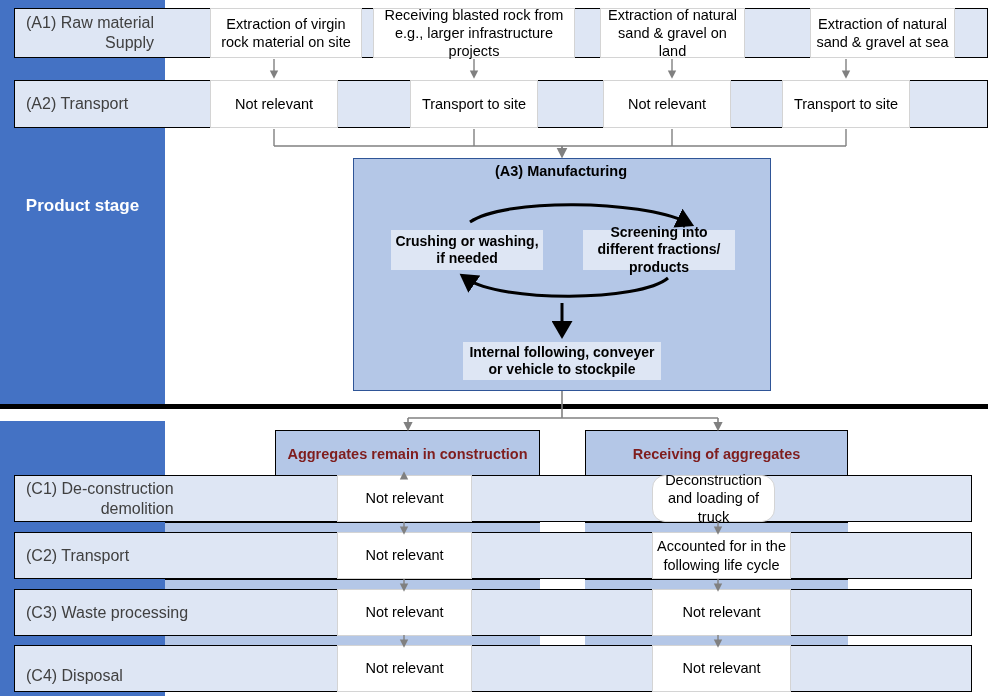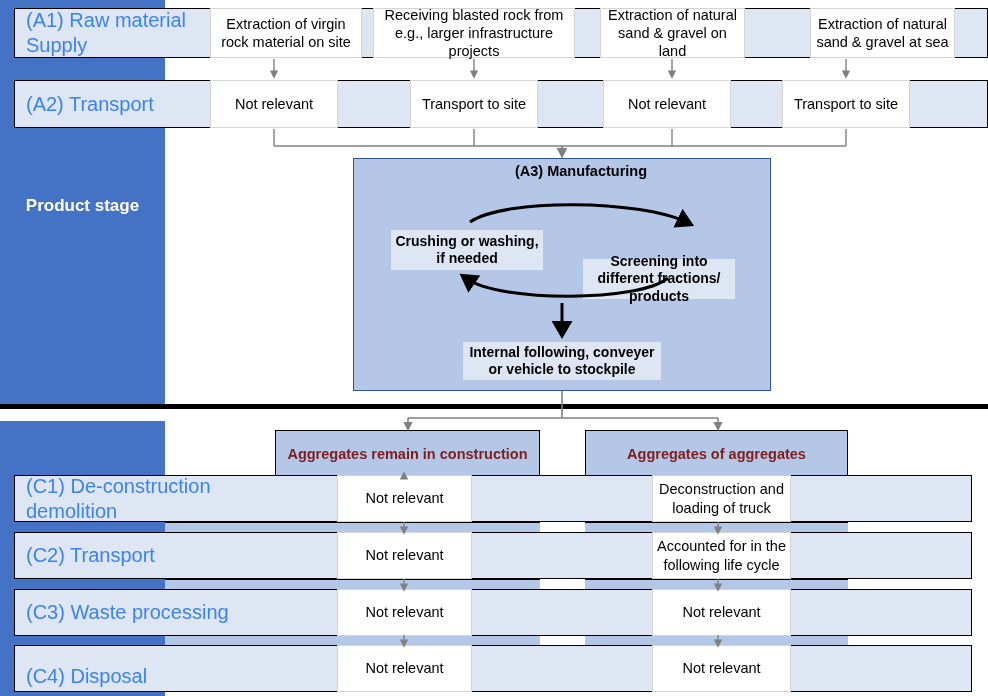--- a/index.html
+++ b/index.html
@@ -34,24 +34,25 @@
   }
 
   
   .row-band {
     background: #DEE6F4;
     border: 1px solid #000000;
   }
   .row-band-label {
     display: flex;
     align-items: center;
-    font-size: 20px;
-    color: #3b82f6;
+    font-size: 16px;
+    color: #404040;
     padding-left: 12px;
     line-height: 1.25;
+    text-align: right;
   }
 
   
   .opt-box {
     background: #ffffff;
     border: 1px solid #D4D4D4;
     display: flex;
     align-items: center;
     justify-content: center;
     text-align: center;
@@ -135,49 +136,49 @@
 
   <div class="abs row-band" style="left:14px; top:80px; width:974px; height:48px;"></div>
   <div class="abs row-band-label" style="left:14px; top:80px; width:200px; height:48px;">(A2) Transport</div>
 
   <div class="abs opt-box" style="left:210px; top:80px; width:128px; height:48px;">Not relevant</div>
   <div class="abs opt-box" style="left:410px; top:80px; width:128px; height:48px;">Transport to site</div>
   <div class="abs opt-box" style="left:603px; top:80px; width:128px; height:48px;">Not relevant</div>
   <div class="abs opt-box" style="left:782px; top:80px; width:128px; height:48px;">Transport to site</div>
 
   <div class="abs a3-box" style="left:353px; top:158px; width:418px; height:233px;"></div>
-  <div class="abs a3-title" style="left:372px; top:163px; width:418px; height:20px;">(A3) Manufacturing</div>
+  <div class="abs a3-title" style="left:352px; top:163px; width:418px; height:20px;">(A3) Manufacturing</div>
 
   <div class="abs a3-sub" style="left:391px; top:230px; width:152px; height:40px;">Crushing or washing, if needed</div>
-  <div class="abs a3-sub" style="left:583px; top:230px; width:152px; height:40px;margin-top:29px;">Screening into different fractions/ products</div>
+  <div class="abs a3-sub" style="left:583px; top:230px; width:152px; height:40px;">Screening into different fractions/ products</div>
   <div class="abs a3-sub" style="left:463px; top:342px; width:198px; height:38px;">Internal following, conveyer or vehicle to stockpile</div>
 
   <div class="abs divider-black" style="left:0px; top:404px; width:988px; height:5px;"></div>
 
   <div class="abs stage-col" style="left:0px; top:421px; width:165px; height:275px;"></div>
 
   <div class="abs path-head" style="left:275px; top:430px; width:265px; height:48px;">Aggregates remain in construction</div>
-  <div class="abs path-head" style="left:585px; top:430px; width:263px; height:48px;">Aggregates of aggregates</div>
+  <div class="abs path-head" style="left:585px; top:430px; width:263px; height:48px;">Receiving of aggregates</div>
 
   <div class="abs gap-strip" style="left:165px; top:522px; width:375px; height:11px;"></div>
   <div class="abs gap-strip" style="left:585px; top:522px; width:263px; height:11px;"></div>
   <div class="abs gap-strip" style="left:165px; top:579px; width:375px; height:11px;"></div>
   <div class="abs gap-strip" style="left:585px; top:579px; width:263px; height:11px;"></div>
   <div class="abs gap-strip" style="left:165px; top:635px; width:375px; height:11px;"></div>
   <div class="abs gap-strip" style="left:585px; top:635px; width:263px; height:11px;"></div>
 
   <div class="abs row-band" style="left:14px; top:475px; width:958px; height:47px;"></div>
   <div class="abs row-band-label" style="left:14px; top:475px; width:250px; height:47px;">
     <div>
       <div>(C1) De-construction</div>
       <div>demolition</div>
     </div>
   </div>
   <div class="abs opt-box" style="left:337px; top:475px; width:135px; height:47px;">Not relevant</div>
-  <div class="abs opt-box" style="left:652px; top:475px; width:139px; height:47px;">Deconstruction and loading of truck</div>
+  <div class="abs opt-box" style="left:652px; top:475px; width:123px; height:47px;border-radius:13px;">Deconstruction and loading of truck</div>
 
   <div class="abs row-band" style="left:14px; top:532px; width:958px; height:47px;"></div>
   <div class="abs row-band-label" style="left:14px; top:532px; width:250px; height:47px;">(C2) Transport</div>
   <div class="abs opt-box" style="left:337px; top:532px; width:135px; height:47px;">Not relevant</div>
   <div class="abs opt-box" style="left:652px; top:532px; width:139px; height:47px;">Accounted for in the following life cycle</div>
 
   <div class="abs row-band" style="left:14px; top:589px; width:958px; height:47px;"></div>
   <div class="abs row-band-label" style="left:14px; top:589px; width:250px; height:47px;">(C3) Waste processing</div>
   <div class="abs opt-box" style="left:337px; top:589px; width:135px; height:47px;">Not relevant</div>
   <div class="abs opt-box" style="left:652px; top:589px; width:139px; height:47px;">Not relevant</div>

